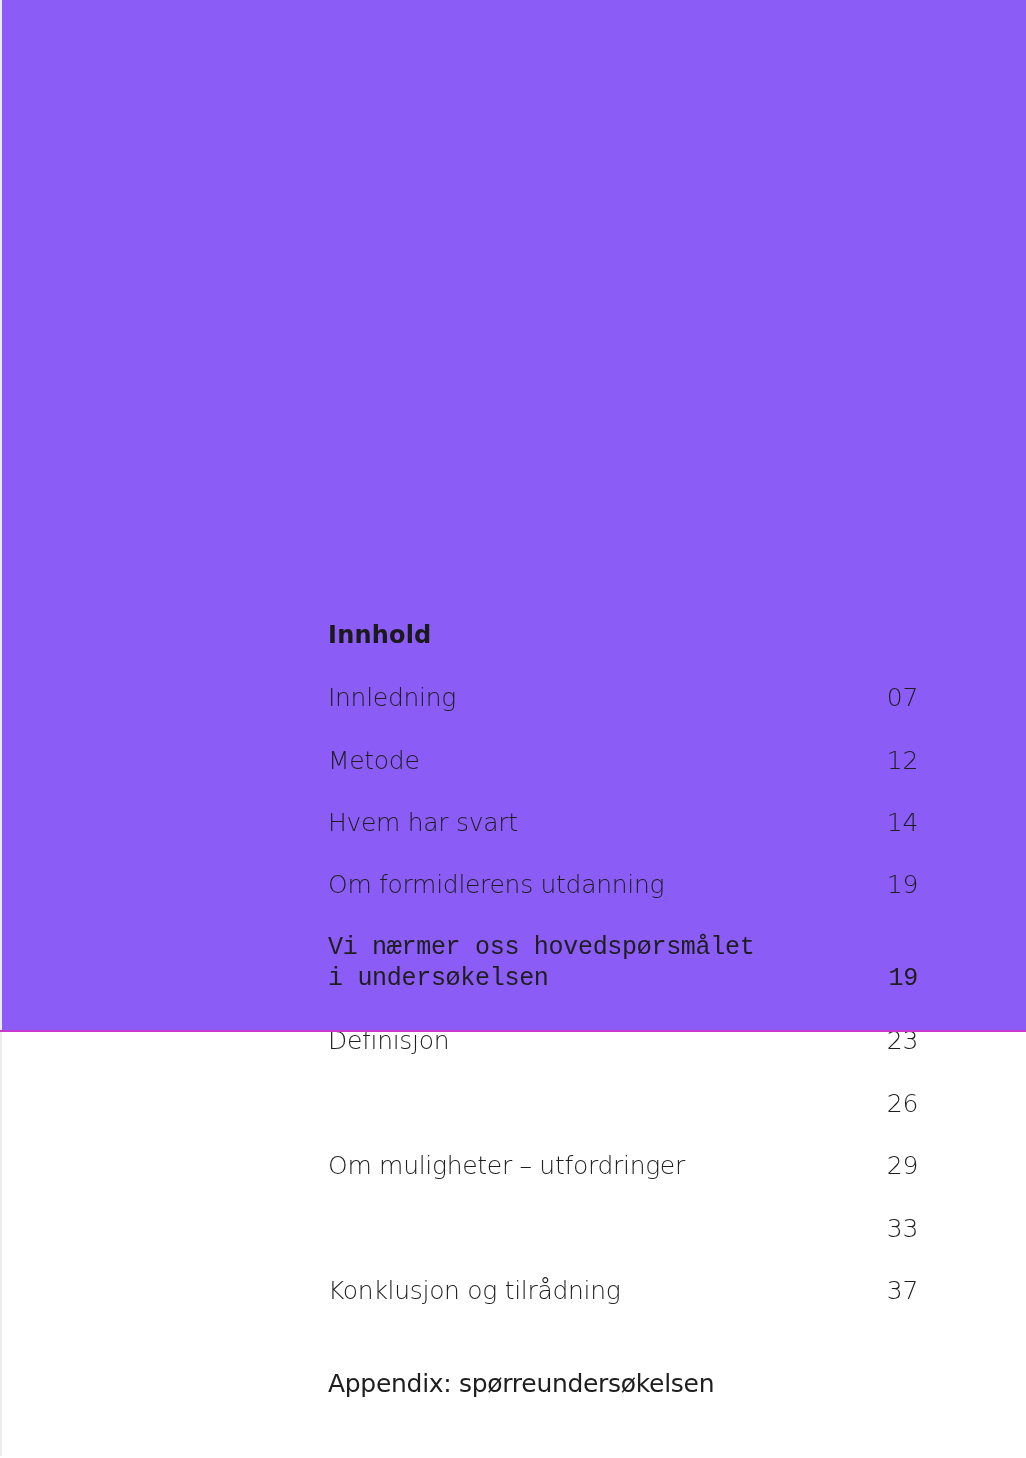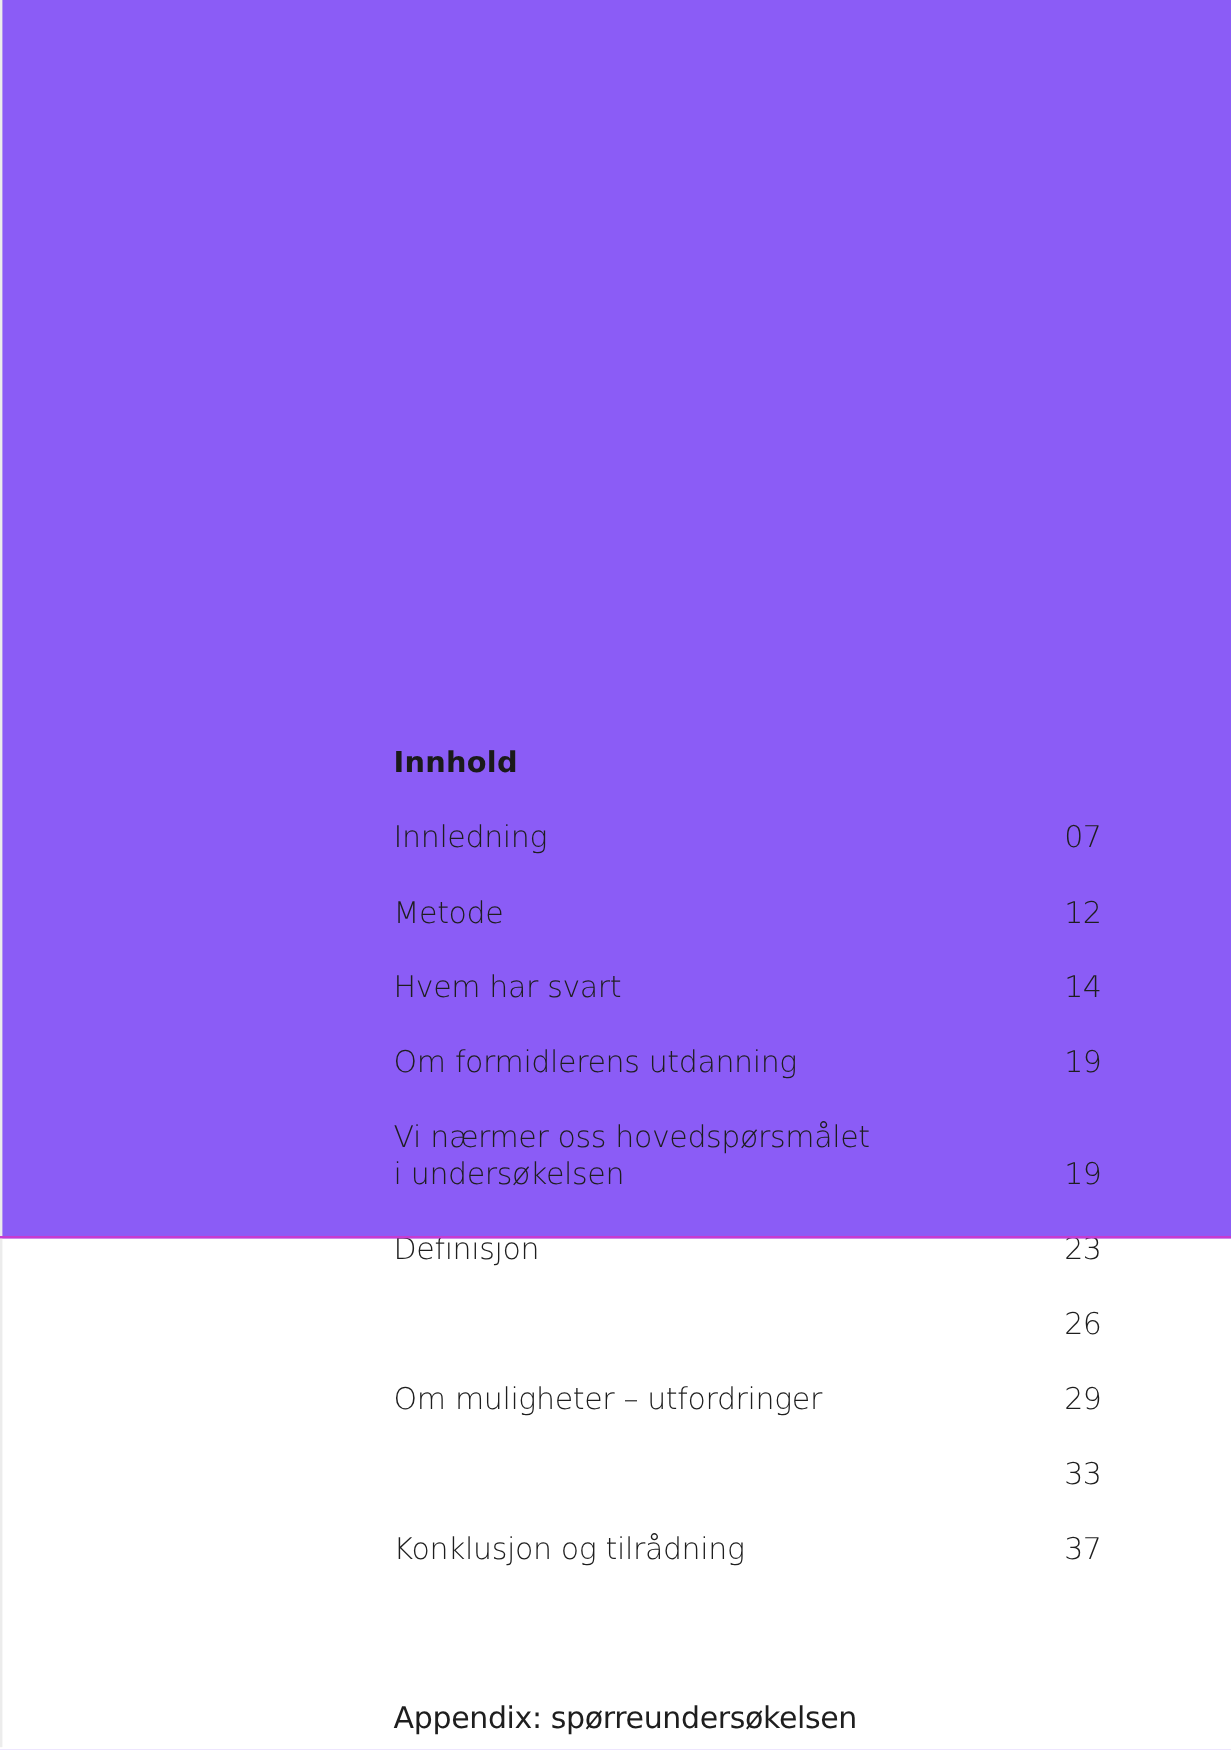--- a/index.html
+++ b/index.html
@@ -81,21 +81,20 @@
     }
     .appendix {
       position: absolute;
       left: 0;
       top: 1368px;
       font-size: 25px;
       line-height: 31px;
       letter-spacing: -0.3px;
       color: #1e1e1e;
       white-space: nowrap;
-      margin-top: 48px;
     }
   </style>
 </head>
 <body>
 
 <div class="page">
   <div class="left-edge"></div>
 
   <div class="toc">
     <div class="toc-title">Innhold</div>
@@ -113,21 +112,21 @@
     <div class="toc-row" style="top:807px;height:31px;">
       <span class="toc-label">Hvem har svart</span>
       <span class="toc-page">14</span>
     </div>
 
     <div class="toc-row" style="top:869px;height:31px;">
       <span class="toc-label">Om formidlerens utdanning</span>
       <span class="toc-page">19</span>
     </div>
 
-    <div class="toc-row" style="top:932px;height:62px;">
+    <div class="toc-row" style="top:932px;height:62px;font-family:Liberation Mono, monospace;">
       <span class="toc-label">Vi nærmer oss hovedspørsmålet
 i undersøkelsen</span>
       <span class="toc-page">19</span>
     </div>
 
     <div class="toc-row" style="top:1025px;height:31px;">
       <span class="toc-label">Definisjon</span>
       <span class="toc-page">23</span>
     </div>
 

